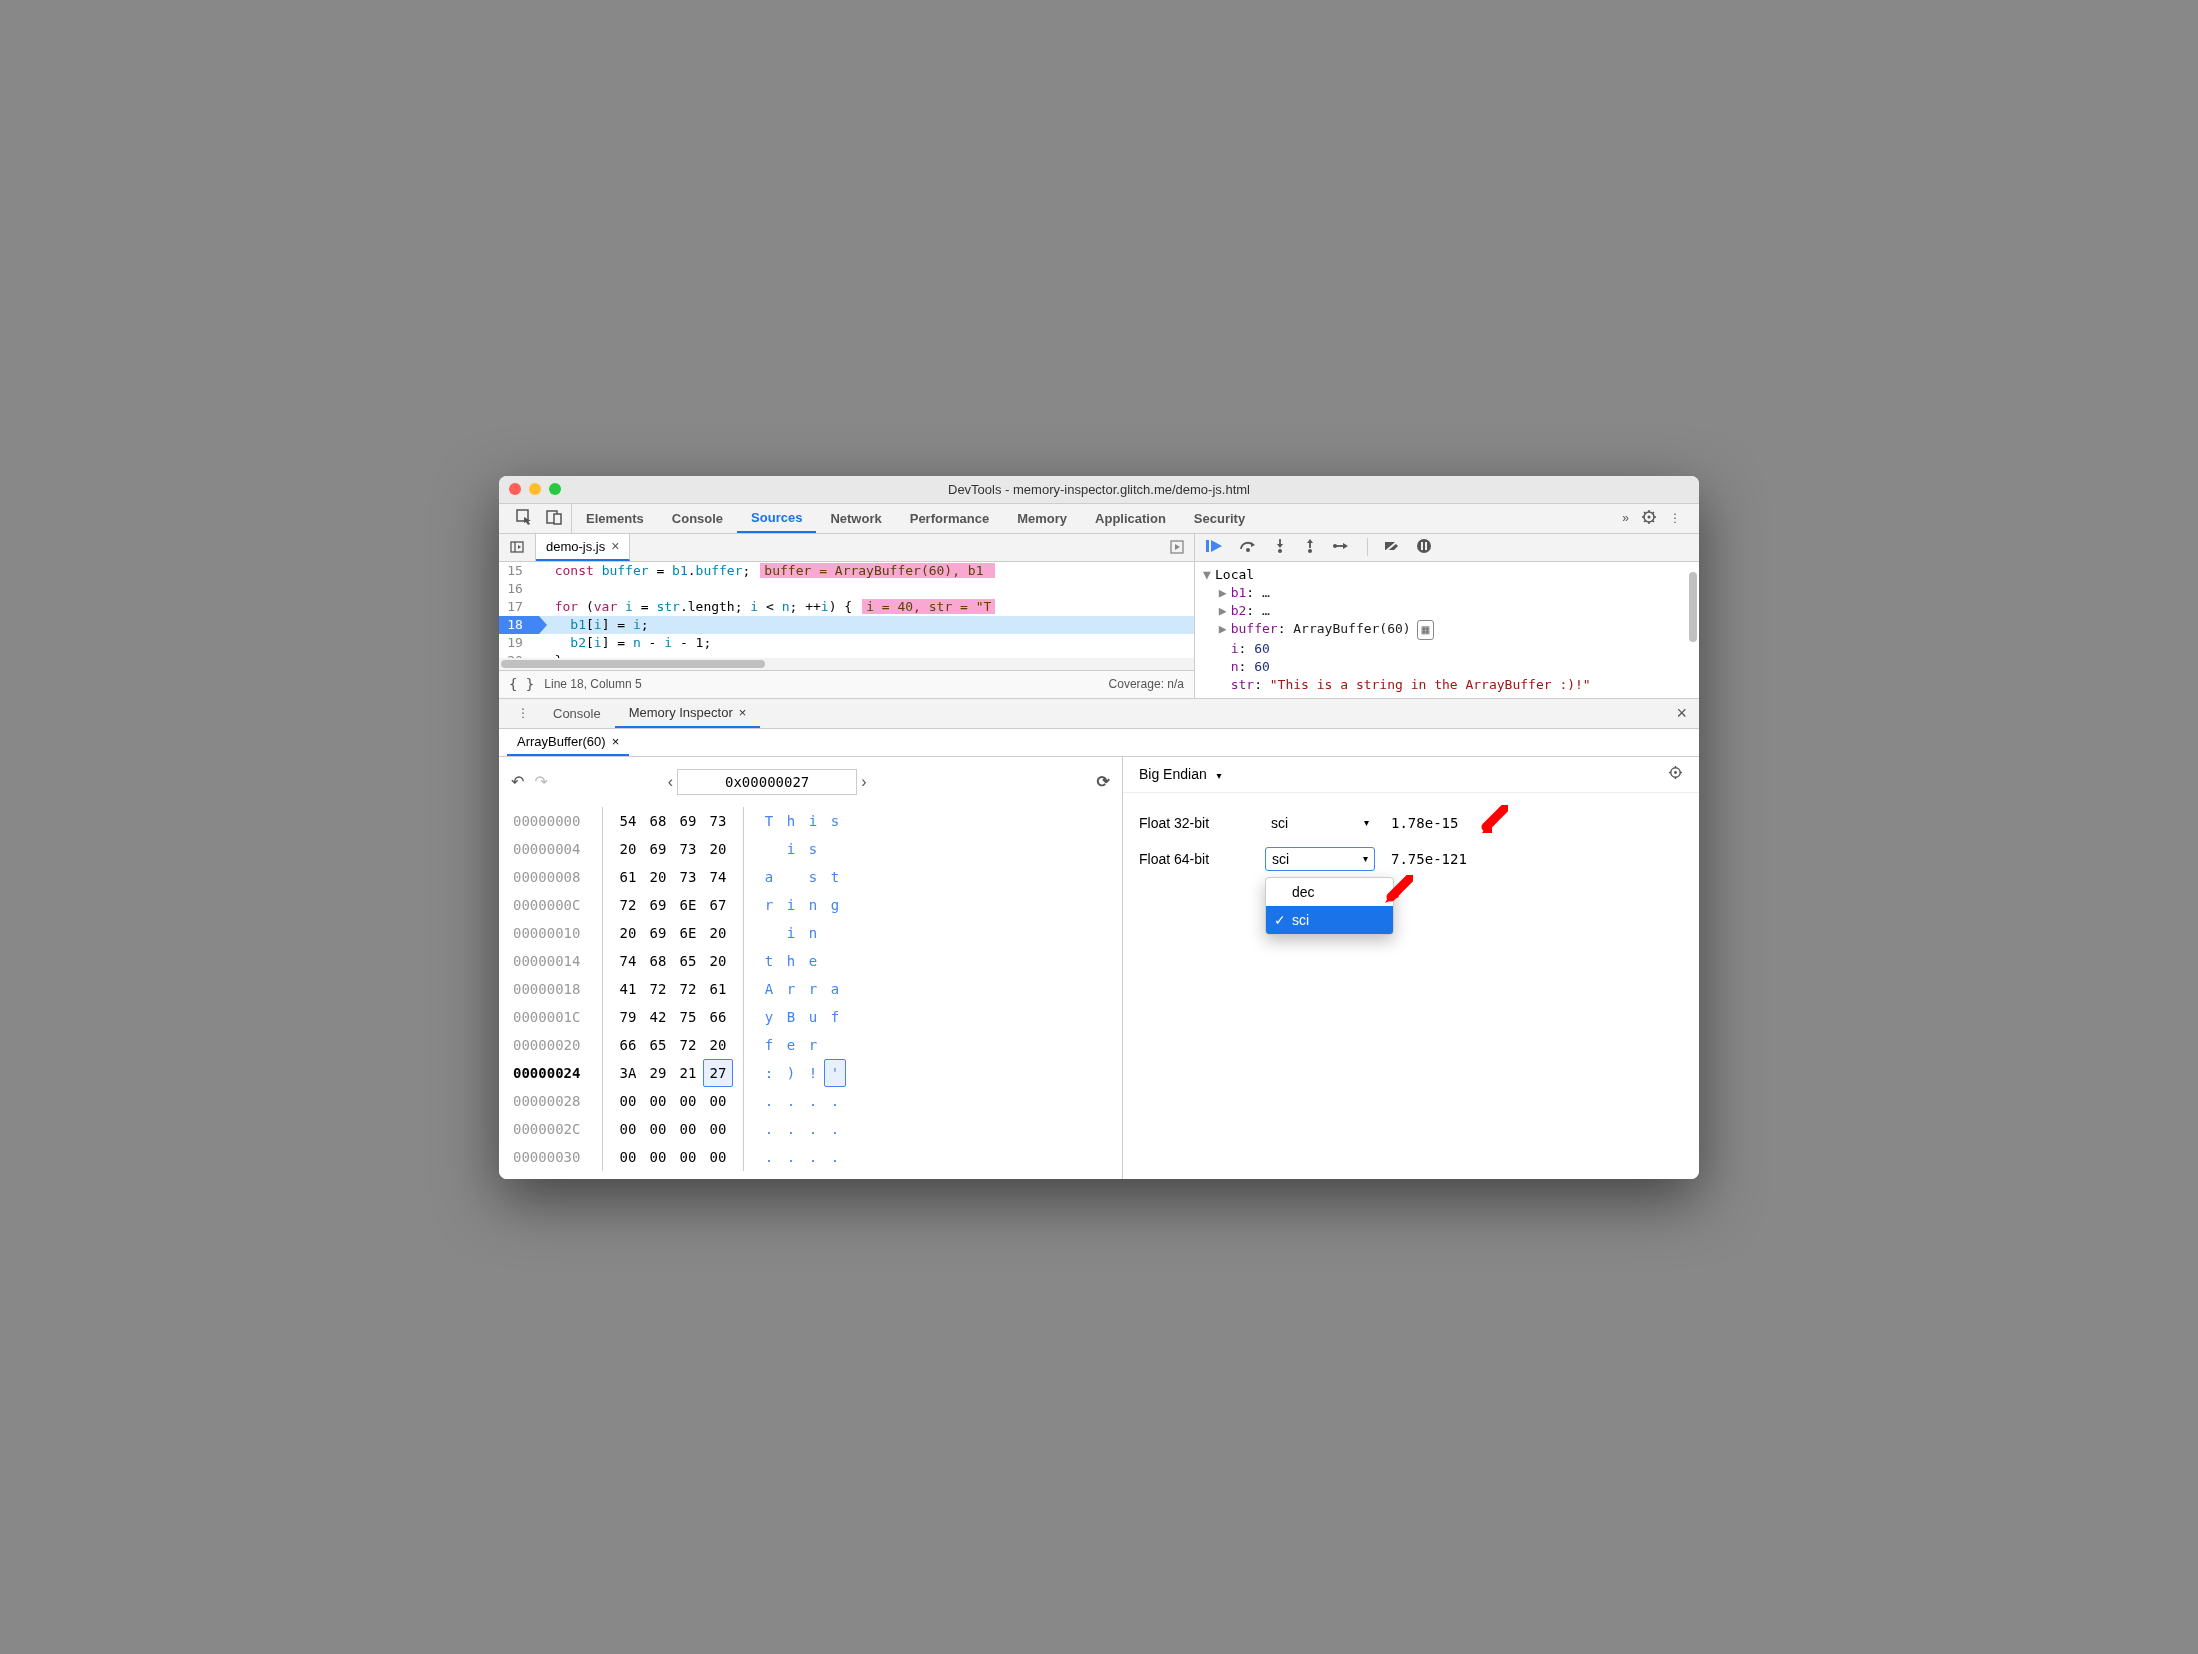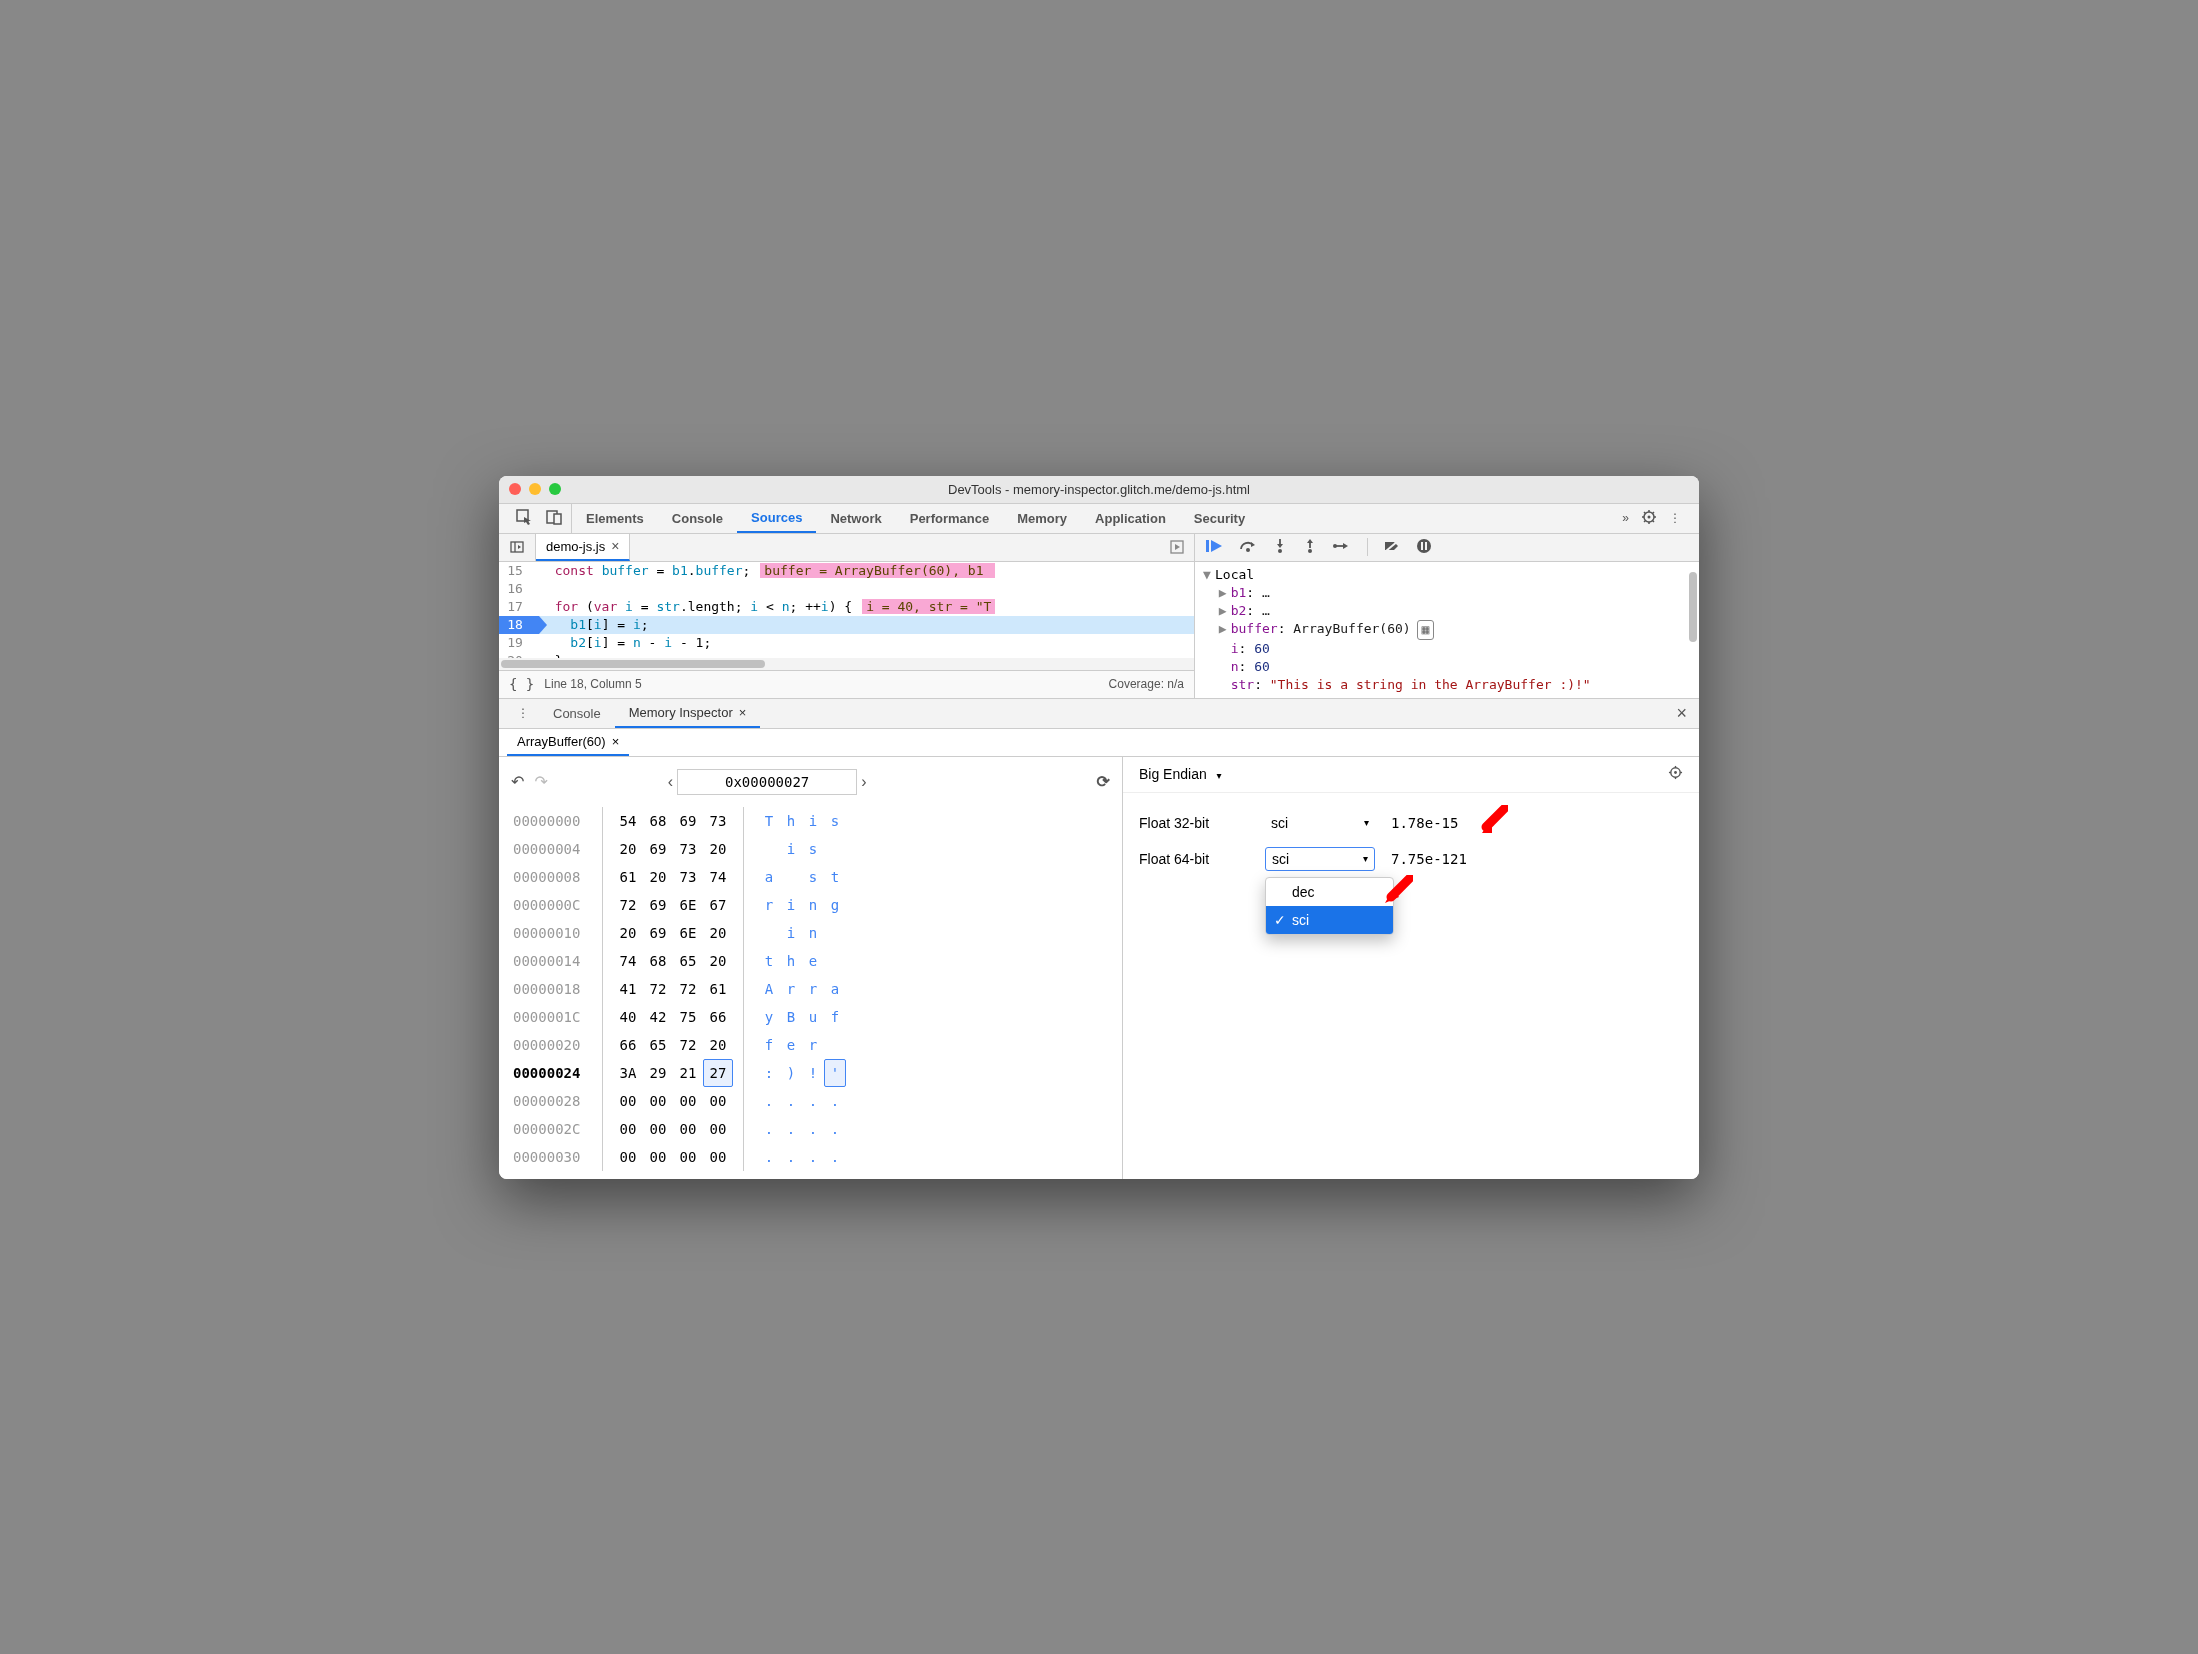--- a/index.html
+++ b/index.html
@@ -598,21 +598,21 @@
               <div class="hex-ascii">
                 <span class="hex-char">A</span>
                 <span class="hex-char">r</span>
                 <span class="hex-char">r</span>
                 <span class="hex-char">a</span>
               </div>
             </div>
             <div class="hex-row">
               <div class="hex-addr">0000001C</div>
               <div class="hex-bytes">
-                <span class="hex-byte">40</span>
+                <span class="hex-byte">79</span>
                 <span class="hex-byte">42</span>
                 <span class="hex-byte">75</span>
                 <span class="hex-byte">66</span>
               </div>
               <div class="hex-ascii">
                 <span class="hex-char">y</span>
                 <span class="hex-char">B</span>
                 <span class="hex-char">u</span>
                 <span class="hex-char">f</span>
               </div>

